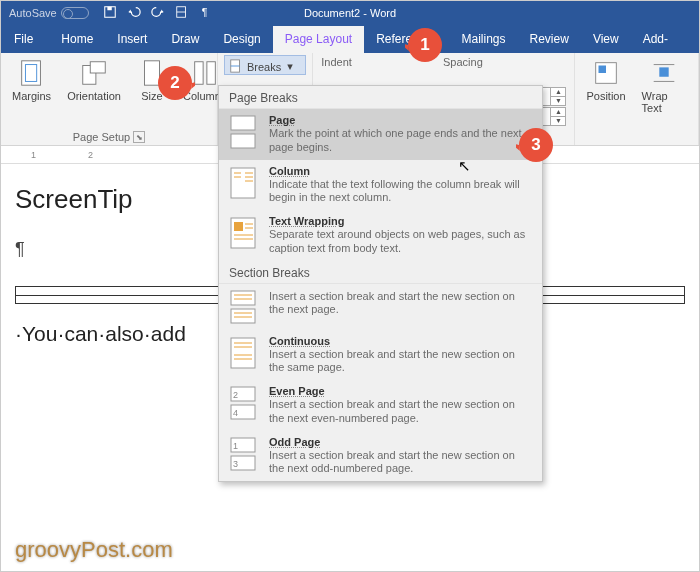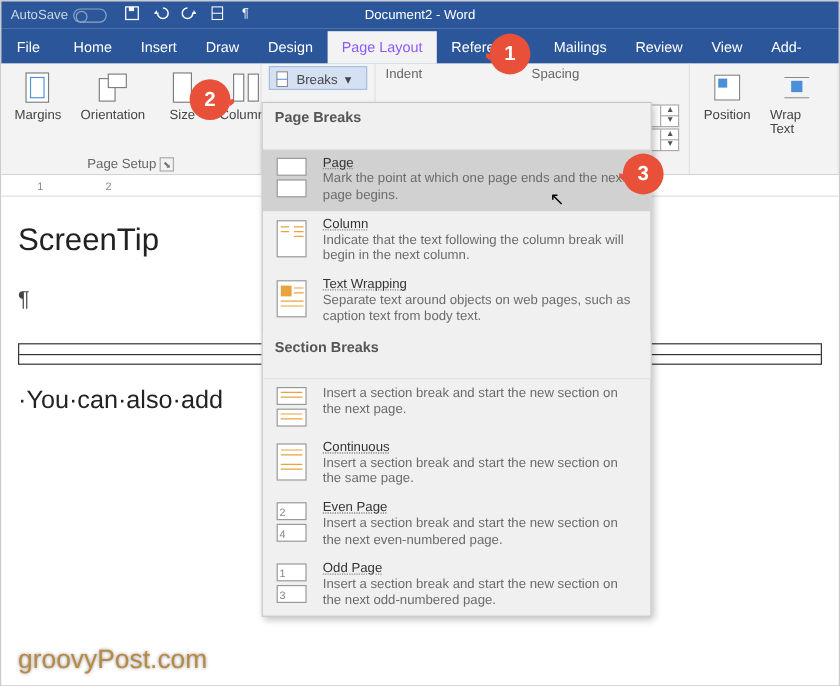--- a/index.html
+++ b/index.html
@@ -32,25 +32,25 @@
 .spin-btns span{width:14px;height:9px;font-size:7px;text-align:center;line-height:8px;color:#555;cursor:pointer}
 .spin-btns span:first-child{border-bottom:1px solid #ababab}
 .sec-head{position:absolute;font-size:11px;color:#666}
 .ruler{height:18px;background:#fff;border-bottom:1px solid #ddd;padding-left:30px;font-size:9px;color:#888;display:flex;align-items:center;gap:52px}
 .docarea{background:#fff;padding:20px 14px;font-size:22px;font-family:Calibri,Arial,sans-serif;color:#222}
 .para-mark{font-size:18px;color:#444;margin-top:24px}
 .hr-box{border:1px solid #333;height:18px;margin-top:26px}
 .hr-box hr{margin-top:8px;border:0;border-top:1px solid #333}
 .body-line{margin-top:18px}
 .dropdown{position:absolute;top:84px;left:217px;width:325px;background:#f0f0f0;border:1px solid #c6c6c6;box-shadow:2px 3px 6px rgba(0,0,0,.25);font-size:11px;color:#444}
-.dd-head{background:#f0f0f0;padding:5px 10px 19px;font-weight:700;color:#555;font-size:12px;border-bottom:1px solid #e3e3e3}
+.dd-head{background:#f0f0f0;padding:5px 10px 3px;font-weight:400;color:#555;font-size:12px;border-bottom:1px solid #e3e3e3}
 .dd-item{display:flex;gap:10px;padding:5px 10px;cursor:pointer}
 .dd-item.hover{background:#d1d1d1}
 .dd-item svg{width:30px;height:36px;flex-shrink:0}
-.dd-item .t{font-weight:400;color:#333;text-decoration:underline dotted #888}
+.dd-item .t{font-weight:700;color:#333;text-decoration:underline dotted #888}
 .dd-item .d{color:#6b6b6b;margin-top:1px;line-height:1.25}
 .callout{position:absolute;width:40px;height:40px;display:flex;align-items:center;justify-content:center}
 .callout svg{position:absolute;inset:0}
 .callout span{position:relative;color:#fff;font-size:17px;font-weight:600}
 .watermark{position:absolute;bottom:8px;left:14px;font-size:22px;font-family:Arial;color:#a16207;opacity:.75;text-shadow:0 0 3px rgba(0,0,0,.6)}
 .cursor{position:absolute;top:156px;left:457px;font-size:15px;color:#000;pointer-events:none}
 </style>
 </head>
 <body>
 

